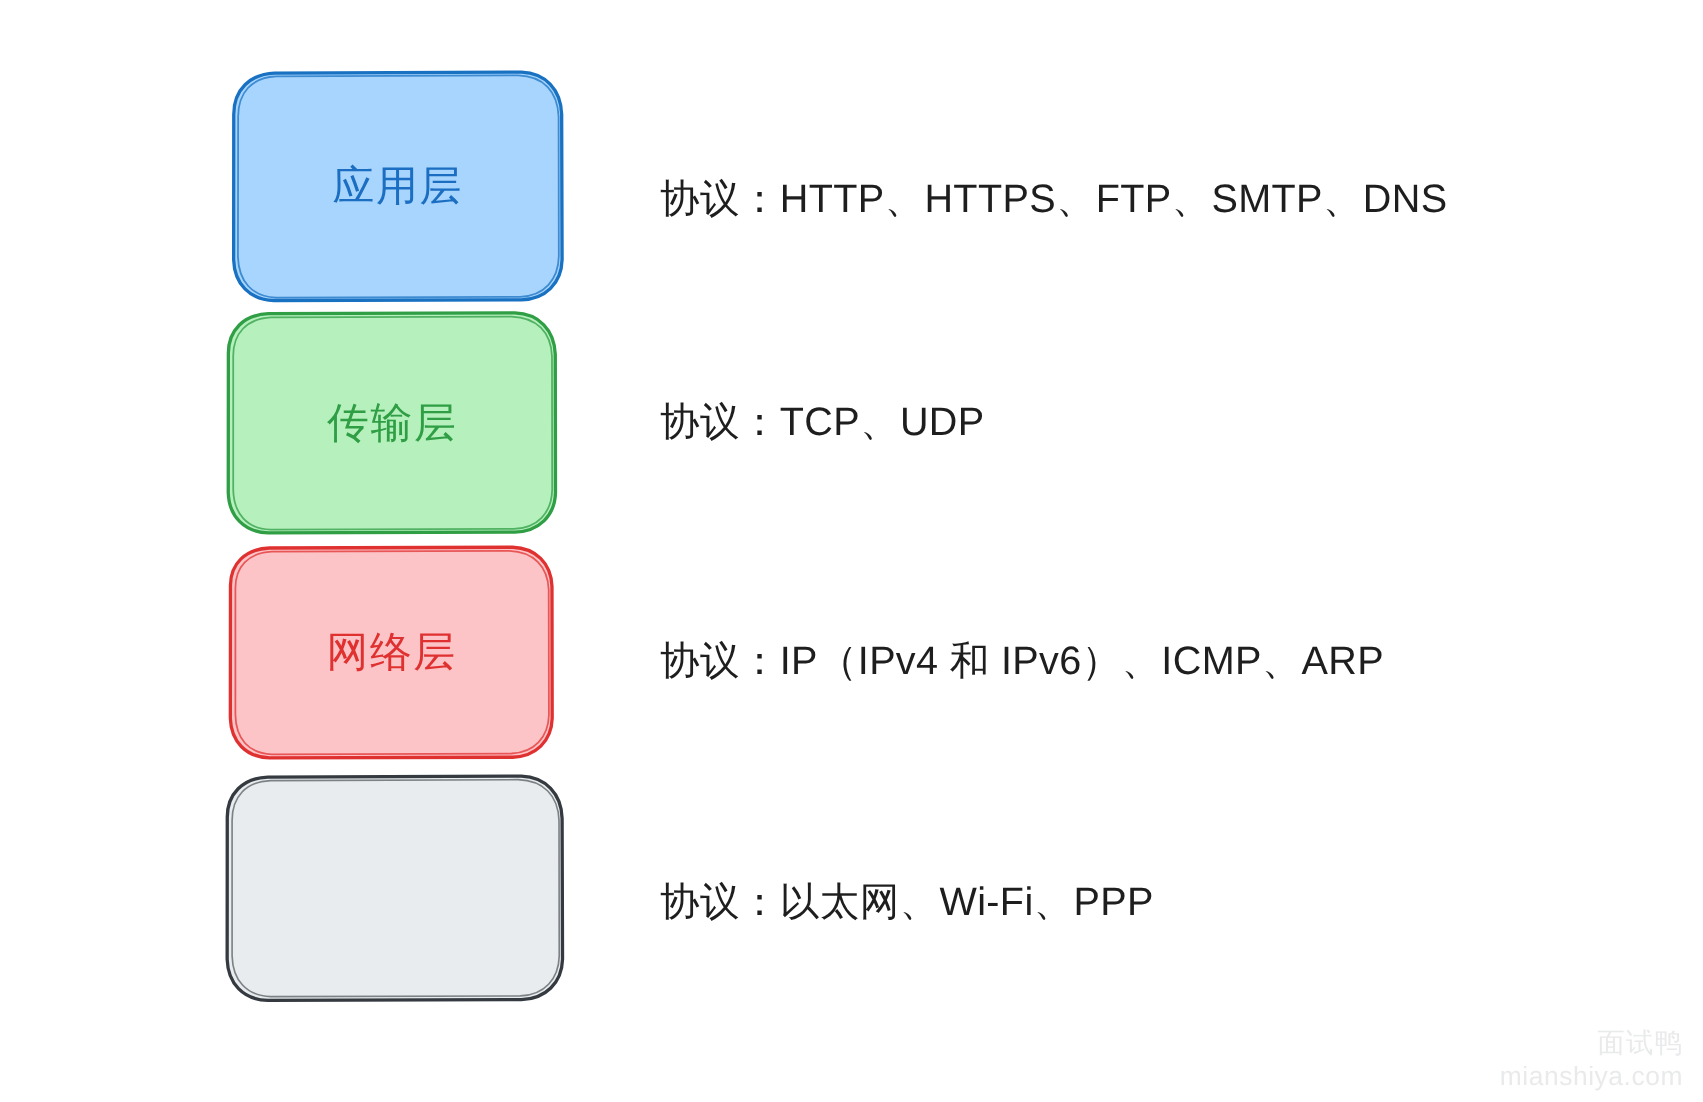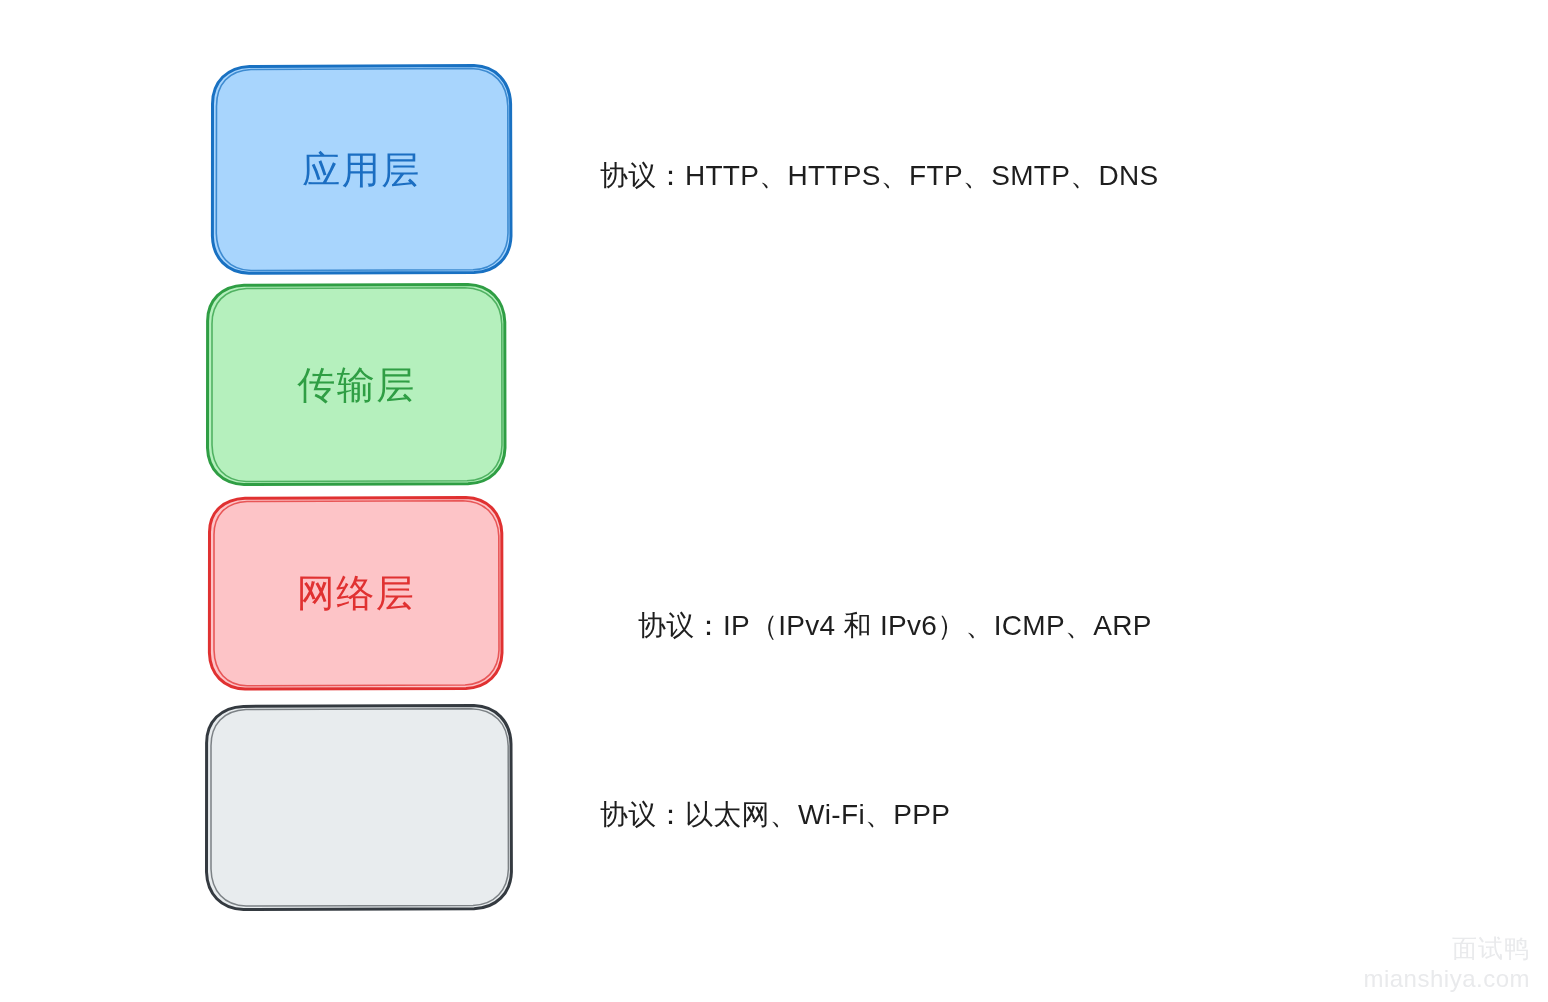--- a/index.html
+++ b/index.html
@@ -72,31 +72,31 @@
   
   .protocols-layer {
     position: absolute;
     left: 0; top: 0;
     width: 1548px;
     height: 1002px;
   }
   .protocol-line {
     position: absolute;
     left: 600px;
-    font-size: 28px;
+    font-size: 36px;
     line-height: 1.15;
     color: #1e1e1e;
     white-space: nowrap;
     font-weight: 400;
     letter-spacing: 0.3px;
     font-family: "Liberation Sans", "DejaVu Sans", sans-serif;
   }
   #proto-0 { top: 160px; }
   #proto-1 { top: 362px; }
-  #proto-2 { top: 610px; margin-left: 38px; }
+  #proto-2 { top: 580px; }
   #proto-3 { top: 799px; }
 
   
   .watermark {
     position: absolute;
     right: 18px;
     bottom: 8px;
     text-align: right;
     color: #e9eaec;
     user-select: none;
@@ -150,20 +150,21 @@
       <svg class="box-svg" viewBox="0 0 312 209" preserveAspectRatio="none">
         <path d="M3.6 41 C3.2 18.5 18 4.2 40.5 3.4 L271 2.6 C293 3.4 307.5 18.5 308 41 L308.4 169 C307.8 190.5 293 205 271 205.8 L40.5 206.5 C18 205.8 4.2 191 3.5 169 Z" fill="#e8ecee" stroke="#343a40" stroke-width="3" stroke-linejoin="round"></path>
         <path d="M8 44 C7.6 21 21 7.6 43 6.6 L268 5.8 C291 6.6 304.5 20 305.2 43 L305.4 166 C304.8 187 292 201.5 270 202.4 L43 203 C21 202.3 8.6 188 8 166 Z" fill="none" stroke="#343a40" stroke-width="1.5" stroke-linejoin="round" opacity="0.6"></path>
       </svg>
     </div>
 
   </div>
 
   <div class="protocols-layer">
     <div class="protocol-line" id="proto-0">协议：HTTP、HTTPS、FTP、SMTP、DNS</div>
+    <div class="protocol-line" id="proto-1">协议：TCP、UDP</div>
     <div class="protocol-line" id="proto-2">协议：IP（IPv4 和 IPv6）、ICMP、ARP</div>
     <div class="protocol-line" id="proto-3">协议：以太网、Wi-Fi、PPP</div>
   </div>
 
   <div class="watermark">
     <span class="wm-cn">面试鸭</span>
     <span class="wm-url">mianshiya.com</span>
   </div>
 
 </div>

